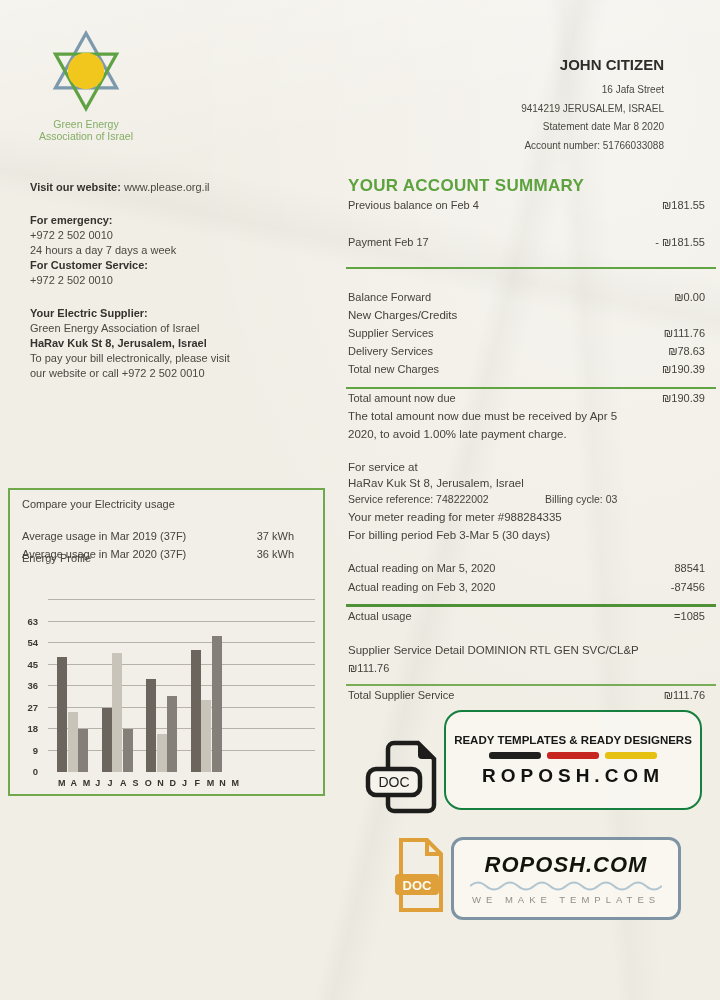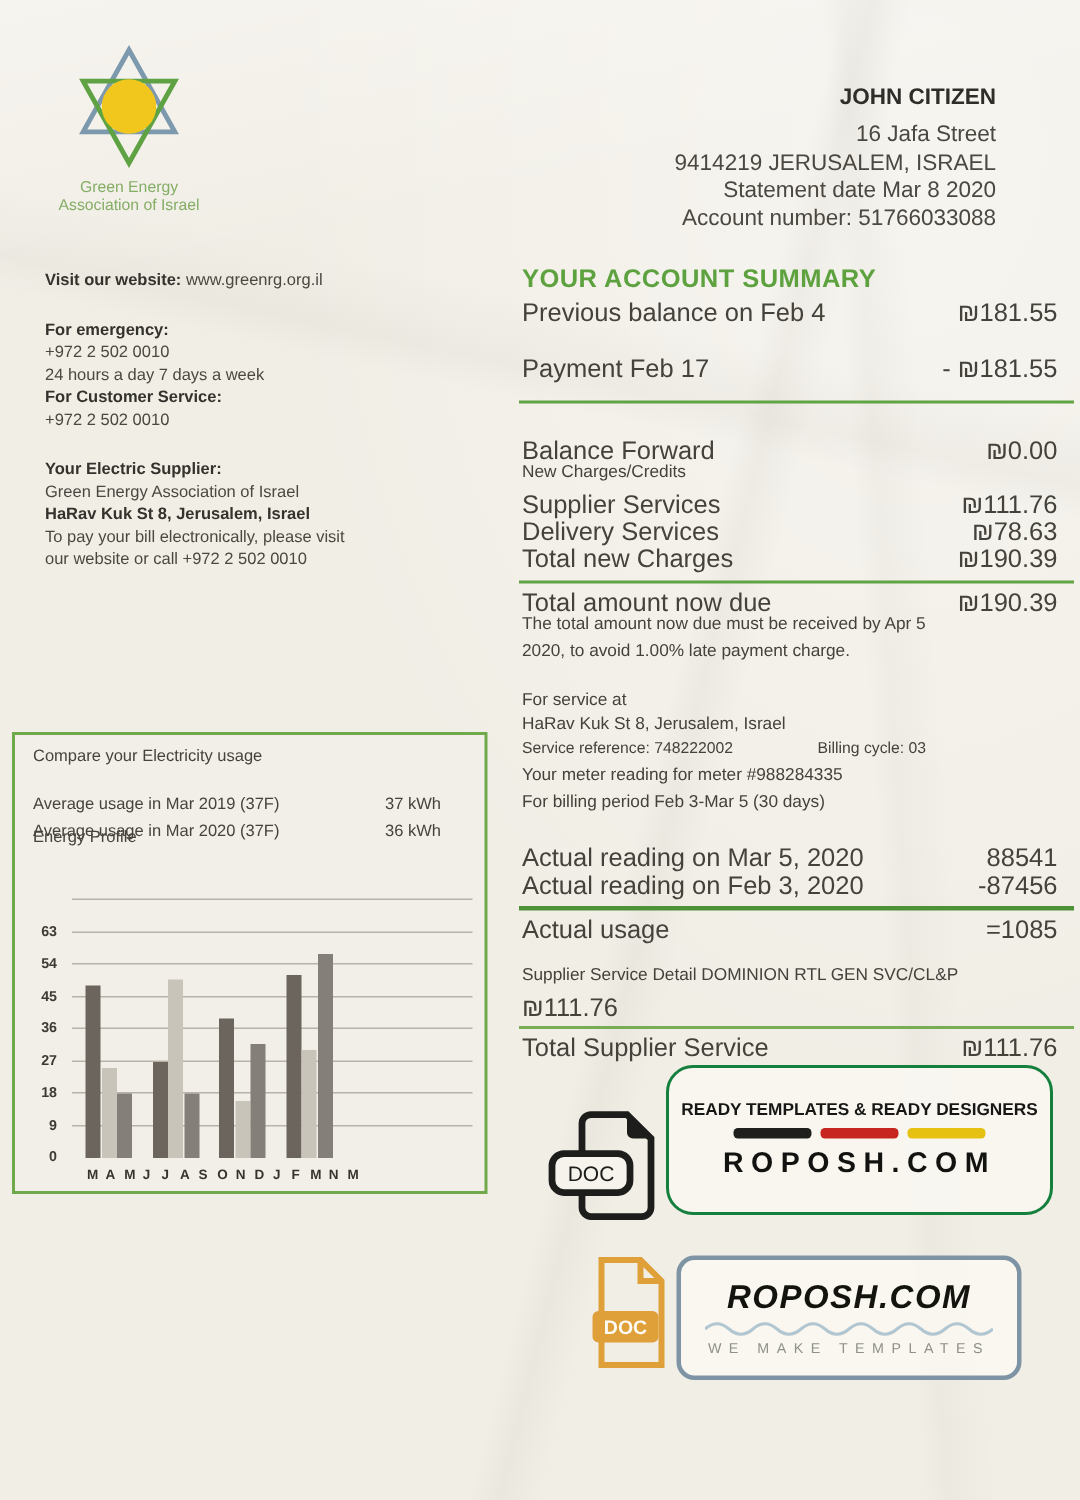--- a/index.html
+++ b/index.html
@@ -16,31 +16,31 @@
       radial-gradient(ellipse at 85% 10%, rgba(255,255,255,0.4), transparent 50%);}
   .abs{position:absolute;}
 
   
   .logo{left:30px;top:30px;width:112px;text-align:center;}
   .logo-text{font-size:10.5px;line-height:12px;color:#84ad66;margin-top:2px;}
 
   
   .recipient{right:56px;top:56px;text-align:right;}
   .recipient .name{font-size:15px;font-weight:bold;color:#2e2d29;margin-bottom:8px;}
-  .recipient .line{font-size:15px;line-height:18.5px;color:#4a4840;}
+  .recipient .line{font-size:10px;line-height:18.5px;color:#4a4840;}
 
   
   .contact{left:30px;top:180px;width:300px;font-size:11px;line-height:15px;color:#4a4840;}
   .contact p{margin:0;}
   .b{font-weight:bold;color:#33322c;} .gap18{height:18px;}
 
   
   .sum-title{left:348px;top:176px;font-size:17px;font-weight:bold;color:#5da23f;letter-spacing:0.3px;}
   .srow{position:absolute;left:348px;width:357px;display:flex;justify-content:space-between;
-    font-size:17px;color:#44423b;}
+    font-size:11px;color:#44423b;}
   .srow .amt{text-align:right;}
   .hr{position:absolute;left:346px;width:370px;background:#61a444;}
   .note{position:absolute;left:348px;font-size:11.5px;color:#44423b;text-align:right;}
 
   
   .chart-box{left:8px;top:488px;width:313px;height:304px;border:2px solid #6fa94c;background:rgba(255,255,255,0.08);}
   .cb-line{position:absolute;left:12px;font-size:11px;color:#45433c;}
   .cb-row{position:absolute;left:12px;width:272px;display:flex;justify-content:space-between;font-size:11px;color:#45433c;margin-top:14px;}
   .plot{position:absolute;left:38px;top:110px;width:267px;height:172px;}
   .gridline{position:absolute;left:0;width:100%;height:1px;background:#b7b3a8;}
@@ -82,21 +82,21 @@
   <div class="abs recipient">
     <div class="name">JOHN CITIZEN</div>
     <div class="line">16 Jafa Street</div>
     <div class="line">9414219 JERUSALEM, ISRAEL</div>
     <div class="line">Statement  date Mar 8 2020</div>
     <div class="line">Account number: 51766033088</div>
   </div>
 
   <div class="abs contact">
     <p><span class="b">Visit our website:</span>
-       <span>www.greenrg.org.il</span></p>
+       <span>www.please.org.il</span></p>
     <div class="gap18"></div>
     <p class="b">For emergency:</p>
     <p>+972 2 502 0010</p>
     <p>24 hours a day 7 days a week</p>
     <p class="b">For Customer Service:</p>
     <p>+972 2 502 0010</p>
     <div class="gap18"></div>
     <p class="b">Your Electric Supplier:</p>
     <p>Green Energy Association of Israel</p>
     <p class="b">HaRav Kuk St 8, Jerusalem, Israel</p>

